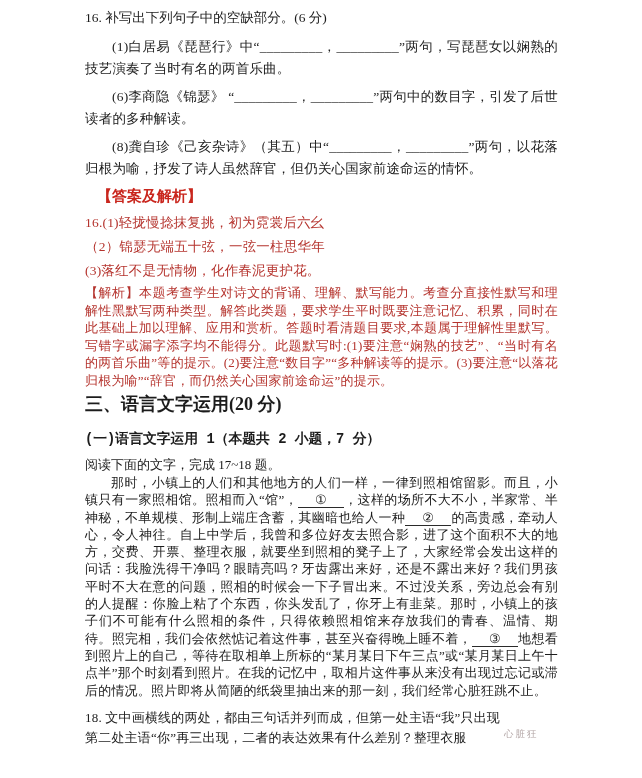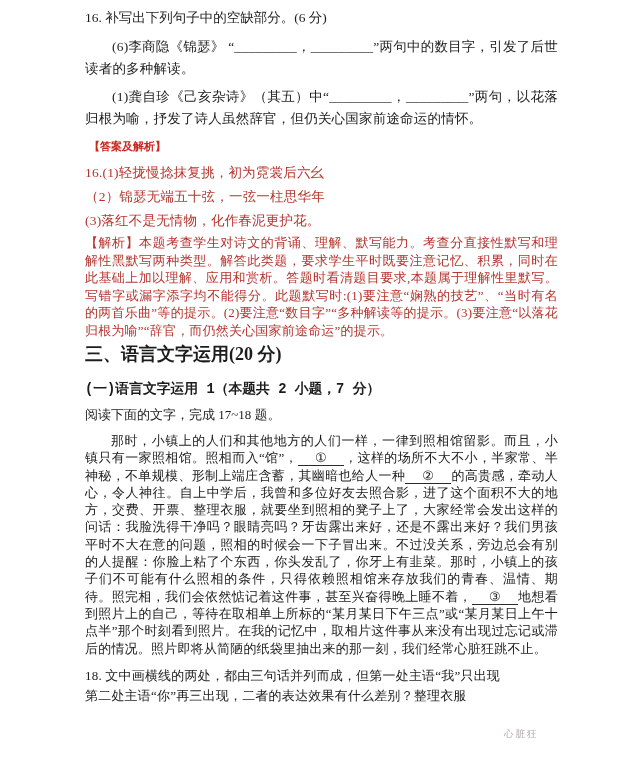--- a/index.html
+++ b/index.html
@@ -23,22 +23,22 @@
 
   .q-item {
     line-height: 22px;
     margin-bottom: 6px;
     text-indent: 2em;
     text-align: justify;
     letter-spacing: 0.2px;
   }
 
   .ans-header {
-    margin: 4px 4px 6px;
-    font-size: 11px;
+    margin: 4px 12px 6px;
+    font-size: 15px;
     font-weight: bold;
     color: var(--red-header, #c9261d);
     line-height: 20px;
   }
   .ans-line {
     color: var(--red, #b5342e);
     line-height: 22px;
     margin-bottom: 2px;
     letter-spacing: 0.2px;
   }
@@ -57,21 +57,21 @@
     line-height: 19px;
     margin-bottom: 16px;
   }
   .sec-subtitle {
     font-weight: bold;
     font-size: 13.8px;
     line-height: 19px;
     margin-bottom: 7px;
     font-family: Liberation Mono, monospace;
   }
-  .instruction { line-height: 18px; margin-bottom: 8px; font-size: 13px; }
+  .instruction { line-height: 18px; font-size: 13px; }
 
   .passage {
     font-size: 13px;
     line-height: 17.3px;
     text-indent: 2em;
     text-align: justify;
     letter-spacing: 0.2px;
     margin-bottom: 9px;
   }
   .blank {
@@ -94,22 +94,23 @@
     letter-spacing: 2px;
     white-space: nowrap;
   }
 </style>
 </head>
 <body>
 
 <div class="page">
 
   <p class="q-header">16. 补写出下列句子中的空缺部分。(6 分)</p>
+  <p class="q-item">(1)白居易《琵琶行》中“_________，_________”两句，写琵琶女以娴熟的技艺演奏了当时有名的两首乐曲。</p>
   <p class="q-item">(6)李商隐《锦瑟》 “_________，_________”两句中的数目字，引发了后世读者的多种解读。</p>
-  <p class="q-item">(1)龚自珍《己亥杂诗》（其五）中“_________，_________”两句，以花落归根为喻，抒发了诗人虽然辞官，但仍关心国家前途命运的情怀。</p>
+  <p class="q-item">(8)龚自珍《己亥杂诗》（其五）中“_________，_________”两句，以花落归根为喻，抒发了诗人虽然辞官，但仍关心国家前途命运的情怀。</p>
 
   <p class="ans-header">【答案及解析】</p>
   <p class="ans-line">16.(1)轻拢慢捻抹复挑，初为霓裳后六幺</p>
   <p class="ans-line">（2）锦瑟无端五十弦，一弦一柱思华年</p>
   <p class="ans-line">(3)落红不是无情物，化作春泥更护花。</p>
   <p class="analysis">【解析】本题考查学生对诗文的背诵、理解、默写能力。考查分直接性默写和理解性黑默写两种类型。解答此类题，要求学生平时既要注意记忆、积累，同时在此基础上加以理解、应用和赏析。答题时看清题目要求,本题属于理解性里默写。写错字或漏字添字均不能得分。此题默写时:(1)要注意“娴熟的技艺”、“当时有名的两首乐曲”等的提示。(2)要注意“数目字”“多种解读等的提示。(3)要注意“以落花归根为喻”“辞官，而仍然关心国家前途命运”的提示。</p>
 
   <p class="sec-title">三、语言文字运用(20 分)</p>
   <p class="sec-subtitle">(一)语言文字运用 1（本题共 2 小题，7 分）</p>
   <p class="instruction">阅读下面的文字，完成 17~18 题。</p>

